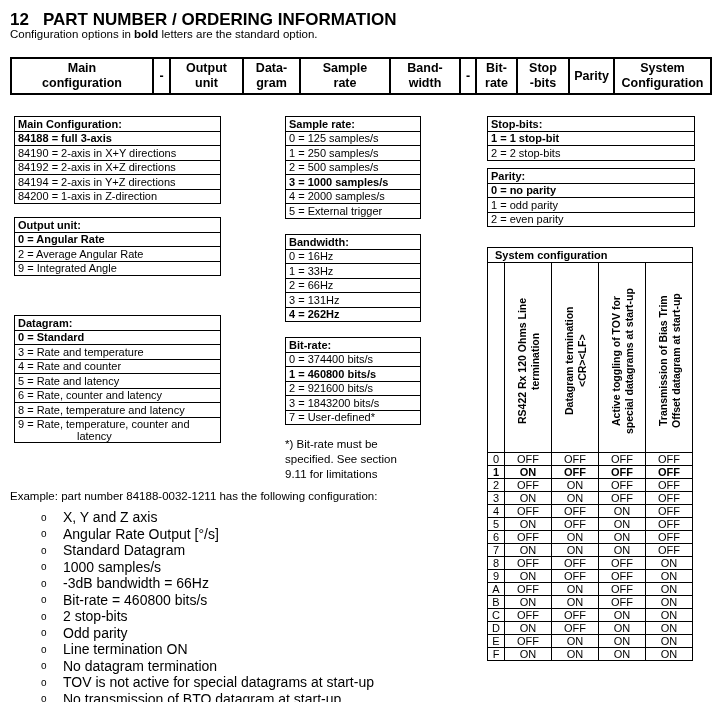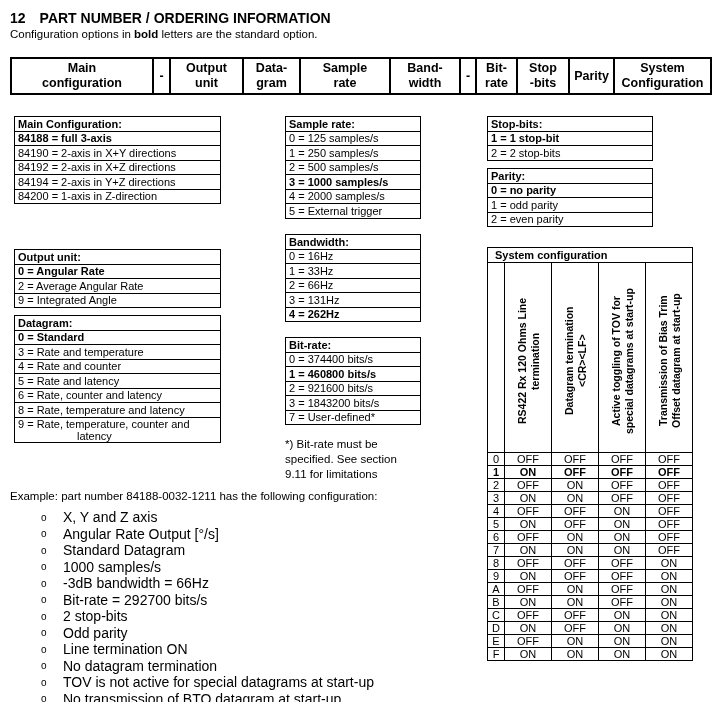--- a/index.html
+++ b/index.html
@@ -6,21 +6,21 @@
   html, body { width: 720px; height: 702px; background: #ffffff; overflow: hidden; }
   body {
     position: relative;
     font-family: "Liberation Sans", sans-serif;
     color: #000;
     font-size: 11px;
   }
   .abs { position: absolute; }
 
   
-  .doc-title { left: 10px; top: 10px; font-size: 14px; font-weight: bold; }
+  .doc-title { left: 10px; top: 10px; font-size: 17px; font-weight: bold; }
   .doc-title .secnum { margin-right: 14px; }
   .doc-subtitle { left: 10px; top: 28px; font-size: 11.5px; }
   .doc-subtitle .b { font-weight: bold; }
 
   
   table { border-collapse: collapse; }
   .order-table { left: 10px; top: 57px; width: 700px; height: 36px; table-layout: fixed; }
   .order-table th {
     border: 2px solid #000;
     font-size: 12.5px;
@@ -45,21 +45,21 @@
   }
   .opt th { font-weight: bold; }
   .opt tr.bold td { font-weight: bold; }
   .opt tr.hang td {
     white-space: pre-line;
     padding-left: 62px;
     text-indent: -59px;
   }
   .w-left { width: 207px; }
   .w-mid { width: 136px; }
-  .w-right { width: 166px; }
+  .w-right { width: 208px; }
 
   .footnote { left: 285px; top: 437px; width: 170px; font-size: 11.5px; line-height: 15px; white-space: pre-line; }
 
   
   .sys-table { left: 487px; top: 247px; width: 205px; table-layout: fixed; }
   .sys-table th, .sys-table td { border: 1.5px solid #000; }
   .sys-title {
     font-size: 11px; font-weight: bold; text-align: left;
     height: 15px; padding: 0 0 0 7px; vertical-align: middle;
   }
@@ -156,21 +156,21 @@
       </tr>
       <tr>
         <td>84194 = 2-axis in Y+Z directions</td>
       </tr>
       <tr>
         <td>84200 = 1-axis in Z-direction</td>
       </tr>
     </tbody>
 </table>
 
-<table class="abs opt w-left" style="left:14px; top:217px;margin-top:32px;">
+<table class="abs opt w-left" style="left:14px; top:217px;">
   <thead>
       <tr>
         <th>Output unit:</th>
       </tr>
     </thead>
   <tbody>
 
   <tr class="bold">
         <td>0 = Angular Rate</td>
       </tr>
@@ -529,21 +529,21 @@
       <span class="bullet-text">1000 samples/s</span>
     </div>
 
     <div class="bullet-row">
       <span class="bullet-marker">o</span>
       <span class="bullet-text">-3dB bandwidth = 66Hz</span>
     </div>
 
     <div class="bullet-row">
       <span class="bullet-marker">o</span>
-      <span class="bullet-text">Bit-rate = 292700 bits/s</span>
+      <span class="bullet-text">Bit-rate = 460800 bits/s</span>
     </div>
 
     <div class="bullet-row">
       <span class="bullet-marker">o</span>
       <span class="bullet-text">2 stop-bits</span>
     </div>
 
     <div class="bullet-row">
       <span class="bullet-marker">o</span>
       <span class="bullet-text">Odd parity</span>

